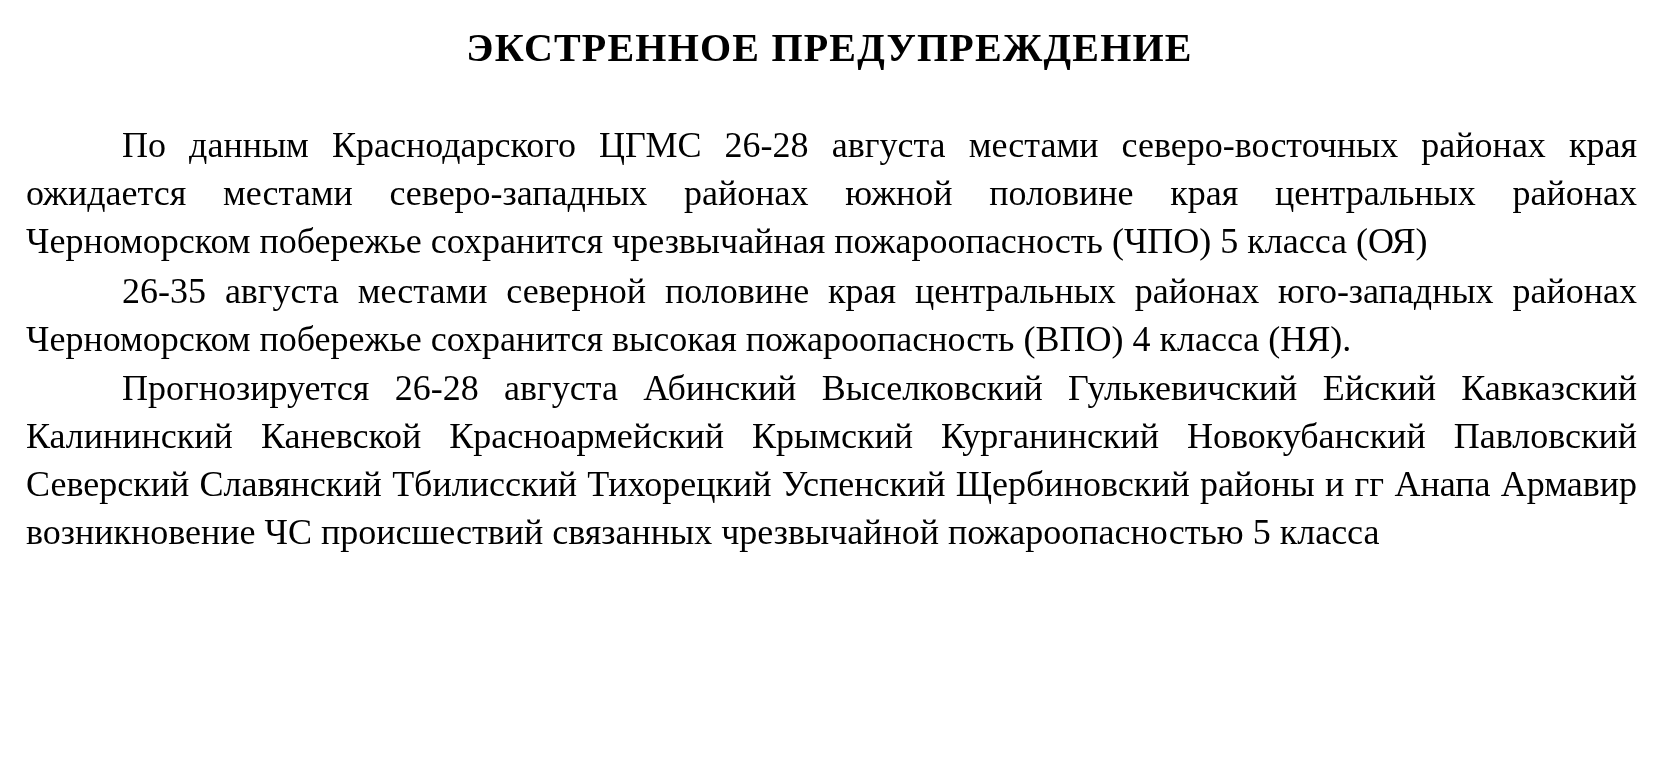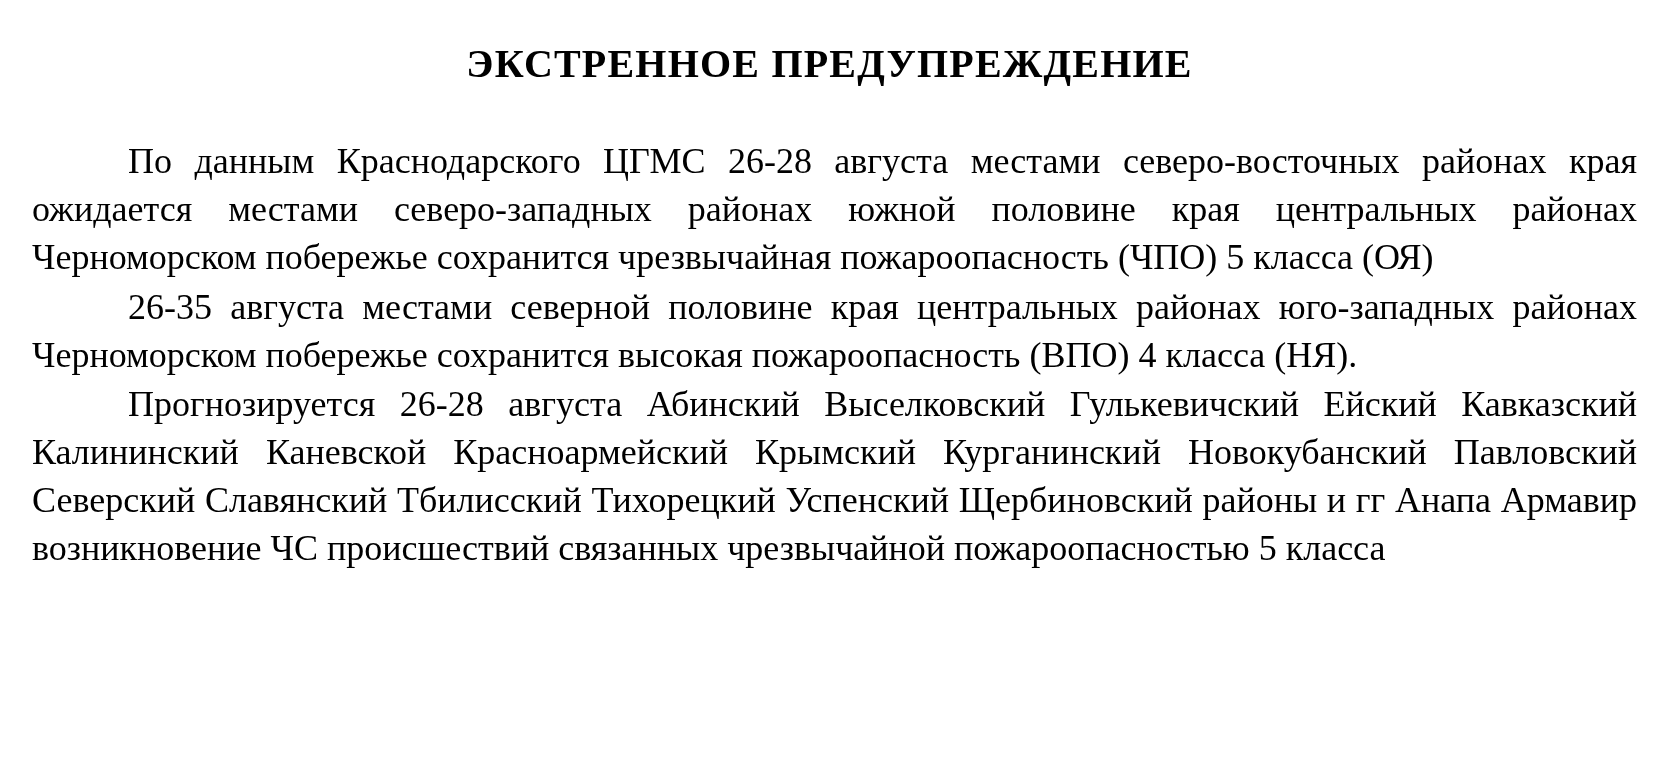--- a/index.html
+++ b/index.html
@@ -15,34 +15,34 @@
     overflow: hidden;
     box-sizing: border-box;
     font-family: "Liberation Serif", "DejaVu Serif", serif;
     color: #000000;
   }
   .doc-title {
     text-align: center;
     font-weight: bold;
     font-size: 40px;
     letter-spacing: 1.2px;
-    margin: 42px 0 0 0;
+    margin: 26px 0 0 0;
     padding: 0 40px;
     line-height: 1.1;
   }
   .body-block {
     margin-top: 52px;
     padding: 0 22px 0 18px;
   }
   .para {
     text-align: justify;
     text-justify: inter-word;
     font-size: 36px;
     line-height: 1.33;
-    margin: 0 0 0 14px;
+    margin: 0 0 0 8px;
     text-indent: 96px;
     hyphens: none;
   }
   .para + .para {
     margin-top: 2px;
   }
   .para:last-child {
     text-align-last: left;
   }
 </style>

